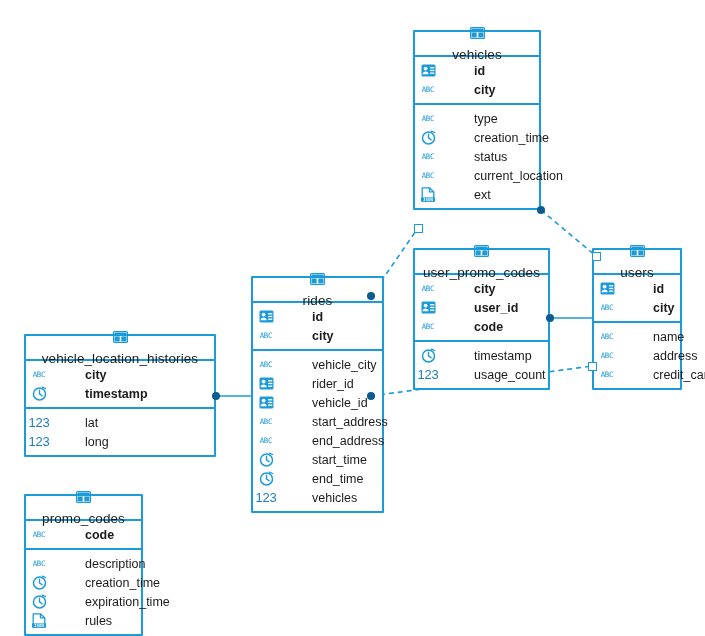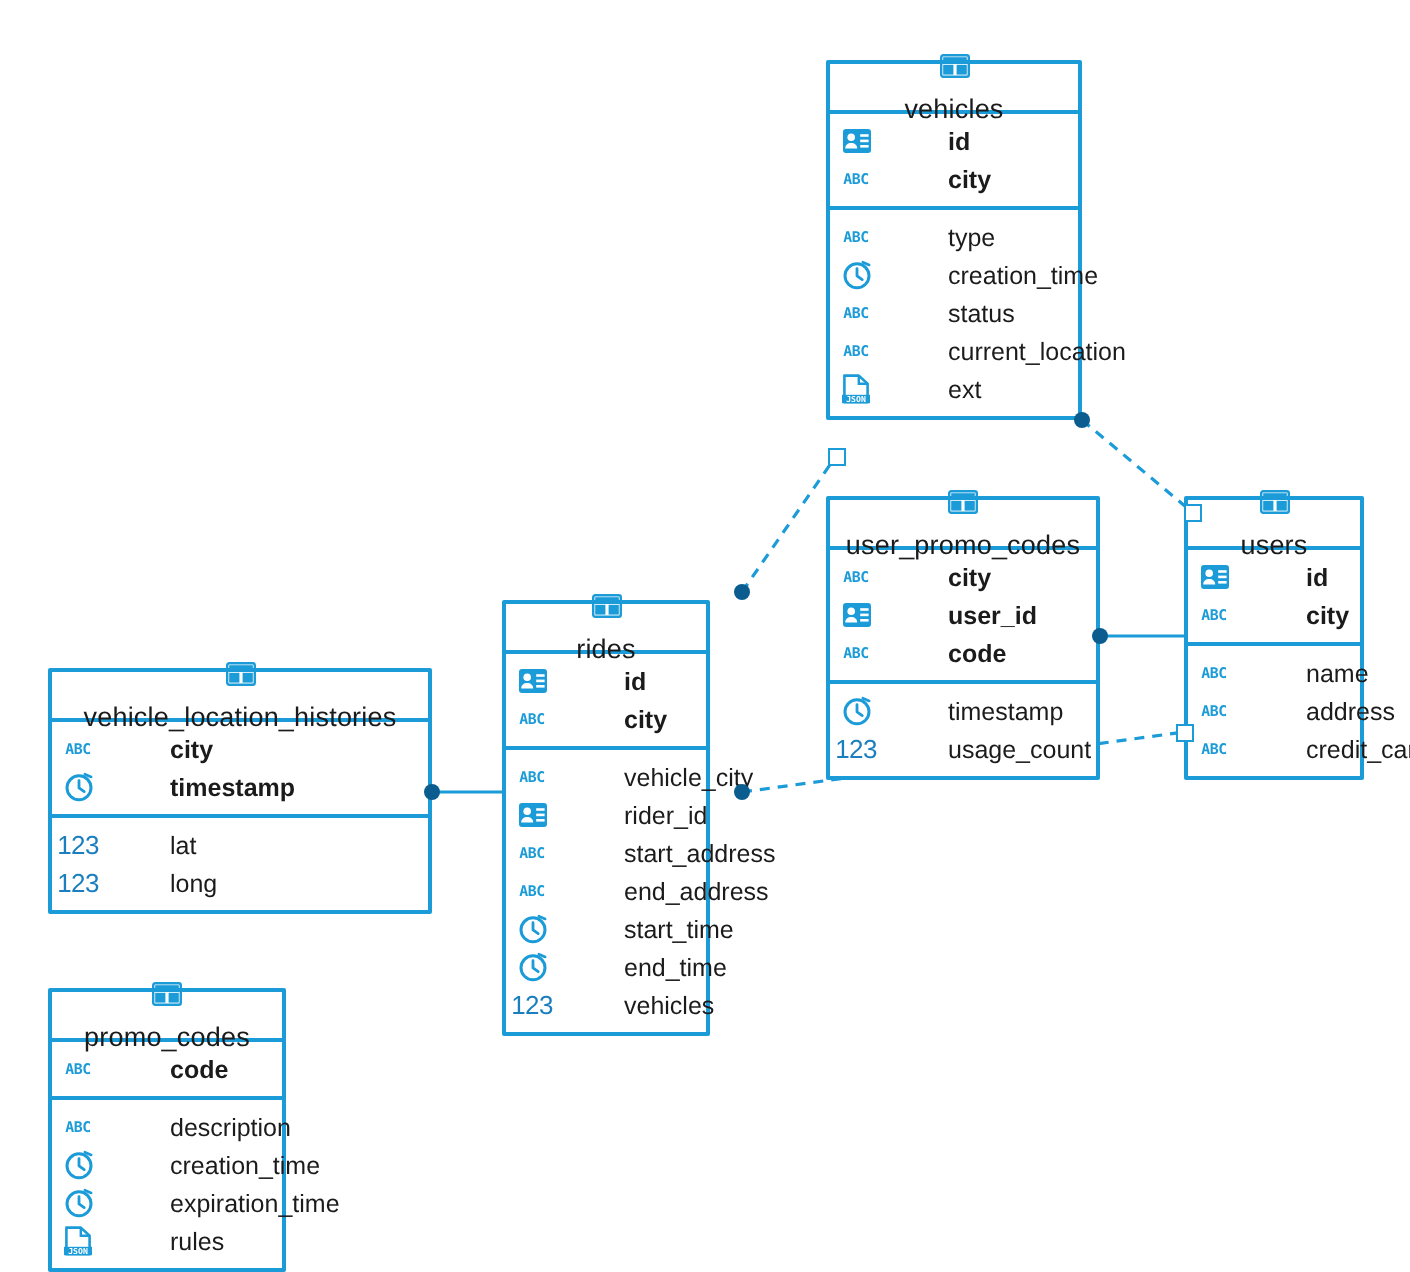--- a/index.html
+++ b/index.html
@@ -92,21 +92,21 @@
     height: 16px;
     display: inline-flex;
     align-items: center;
     justify-content: center;
   }
   .ico svg { display:block; }
 
   .ico-abc {
     font-family: "DejaVu Sans Mono", monospace;
     font-size: 7.4px;
-    font-weight: bold;
+    font-weight: normal;
     color: #1B9BD8;
     letter-spacing: -0.2px;
     line-height: 1;
   }
   .ico-123 {
     font-family: "Liberation Sans", sans-serif;
     font-size: 13px;
     font-weight: normal;
     color: #1B7FBF;
     letter-spacing: -0.3px;
@@ -329,21 +329,21 @@
           <span class="col-name">address</span>
         </div>
         <div class="col-row">
           <span class="ico">
             <span class="ico-abc">ABC</span>
           </span>
           <span class="col-name">credit_card</span>
         </div>
       </div>
     </div>
-    <div class="table-card" style="left: 251px; top: 300px; width: 104px;">
+    <div class="table-card" style="left: 251px; top: 276px; width: 133px;">
       <div class="tbl-header">
         <span class="ico">
           <svg width="15" height="12" viewBox="0 0 15 12">
             <rect x="0.6" y="0.6" width="13.8" height="10.8" rx="1" fill="none" stroke="#1B9BD8" stroke-width="1.2"></rect>
             <rect x="1.6" y="1.6" width="11.8" height="2.6" fill="#1B9BD8"></rect>
             <rect x="1.6" y="5.4" width="5.1" height="4.9" fill="#1B9BD8"></rect>
             <rect x="8.3" y="5.4" width="5.1" height="4.9" fill="#1B9BD8"></rect>
           </svg>
         </span>
         <span class="tbl-title">rides</span>
@@ -381,20 +381,33 @@
             <svg width="15" height="13" viewBox="0 0 15 13">
               <rect x="0.5" y="0.5" width="14" height="12" rx="1.5" fill="#1B9BD8"></rect>
               <circle cx="4.6" cy="4.6" r="1.9" fill="#fff"></circle>
               <path d="M1.6 10.2c0-1.7 1.35-2.7 3-2.7s3 1 3 2.7z" fill="#fff"></path>
               <rect x="9.1" y="3.1" width="4.2" height="1.3" fill="#fff"></rect>
               <rect x="9.1" y="5.8" width="4.2" height="1.3" fill="#fff"></rect>
               <rect x="9.1" y="8.5" width="4.2" height="1.3" fill="#fff"></rect>
             </svg>
           </span>
           <span class="col-name">rider_id</span>
+        </div>
+        <div class="col-row">
+          <span class="ico">
+            <svg width="15" height="13" viewBox="0 0 15 13">
+              <rect x="0.5" y="0.5" width="14" height="12" rx="1.5" fill="#1B9BD8"></rect>
+              <circle cx="4.6" cy="4.6" r="1.9" fill="#fff"></circle>
+              <path d="M1.6 10.2c0-1.7 1.35-2.7 3-2.7s3 1 3 2.7z" fill="#fff"></path>
+              <rect x="9.1" y="3.1" width="4.2" height="1.3" fill="#fff"></rect>
+              <rect x="9.1" y="5.8" width="4.2" height="1.3" fill="#fff"></rect>
+              <rect x="9.1" y="8.5" width="4.2" height="1.3" fill="#fff"></rect>
+            </svg>
+          </span>
+          <span class="col-name">vehicle_id</span>
         </div>
         <div class="col-row">
           <span class="ico">
             <span class="ico-abc">ABC</span>
           </span>
           <span class="col-name">start_address</span>
         </div>
         <div class="col-row">
           <span class="ico">
             <span class="ico-abc">ABC</span>

